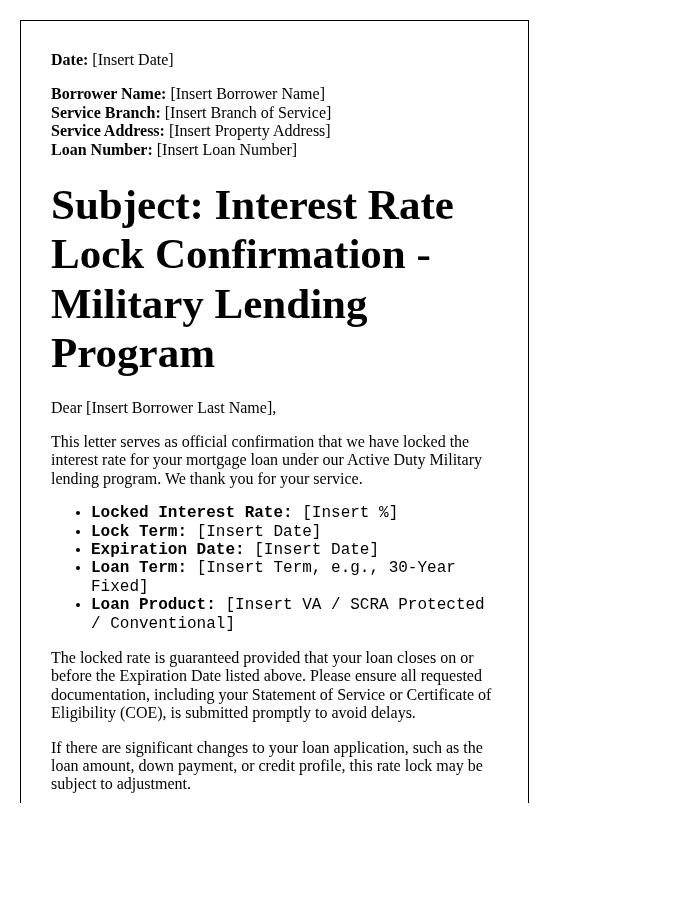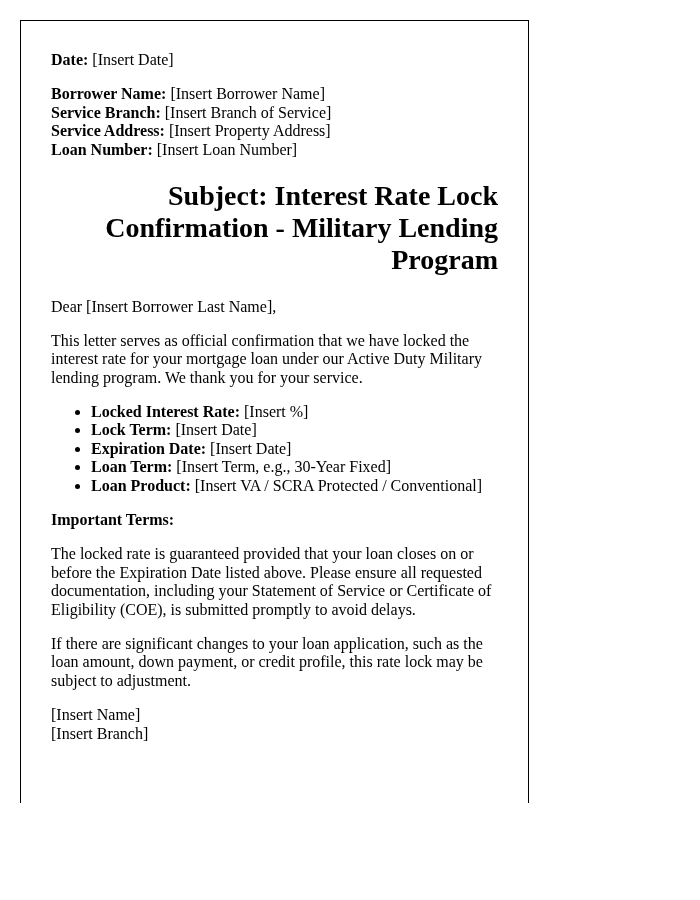--- a/index.html
+++ b/index.html
@@ -25,31 +25,30 @@
     width: 509px;
     height: 783px;
     border: 1px solid #000000;
     border-bottom: none;
     padding: 14px 30px 0 30px;
     overflow: hidden;
     background: #ffffff;
   }
   .letter p { margin: 16px 0; }
   .letter h1 {
-    font-size: 28px;
+    font-size: 43px;
     line-height: 1.15;
     margin: 21px 0;
     font-weight: bold;
-    text-align: right;
   }
   .letter ul {
     margin: 16px 0;
     padding-left: 40px;
   }
-  .letter li { margin: 0; }
+  .letter li { margin: 0; font-family: Liberation Mono, monospace; }
   b, strong { font-weight: bold; }
 </style>
 </head>
 <body>
 
 <div class="letter">
 
   <p>
     <strong>Date:</strong>
     <span>[Insert Date]</span>
@@ -89,23 +88,20 @@
     <li>
       <strong>Loan Term:</strong>
       <span>[Insert Term, e.g., 30-Year Fixed]</span>
     </li>
     <li>
       <strong>Loan Product:</strong>
       <span>[Insert VA / SCRA Protected / Conventional]</span>
     </li>
   </ul>
 
-  <p>
-    <strong>Important Terms:</strong>
-  </p>
 
   <p>The locked rate is guaranteed provided that your loan closes on or before the Expiration Date listed above. Please ensure all requested documentation, including your Statement of Service or Certificate of Eligibility (COE), is submitted promptly to avoid delays.</p>
 
   <p>If there are significant changes to your loan application, such as the loan amount, down payment, or credit profile, this rate lock may be subject to adjustment.</p>
 
 
 
   <p>
     <span>[Insert Name]</span><br>
     <span>[Insert Branch]</span><br>

